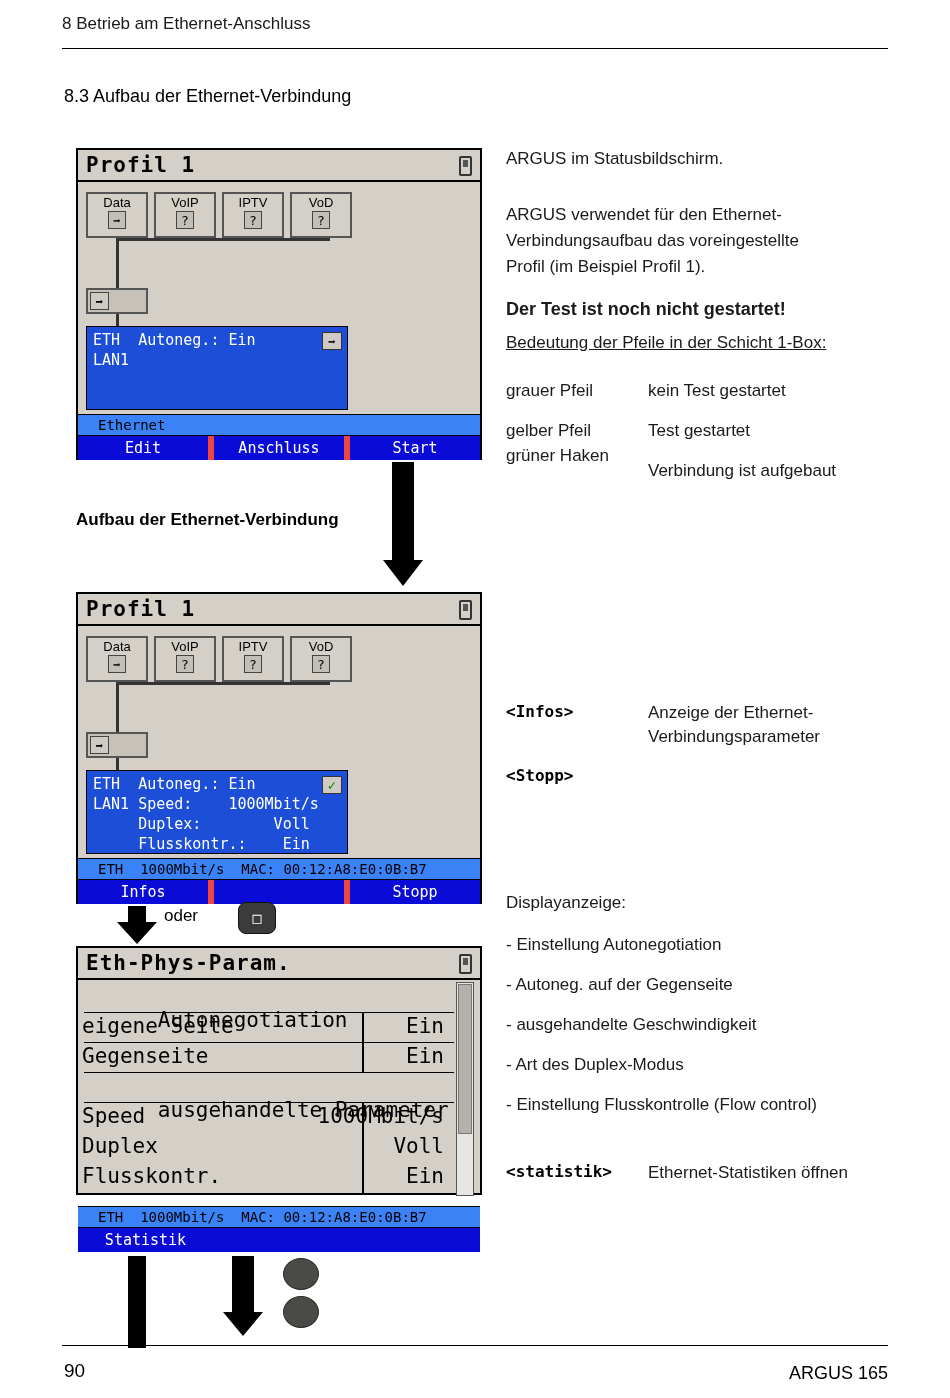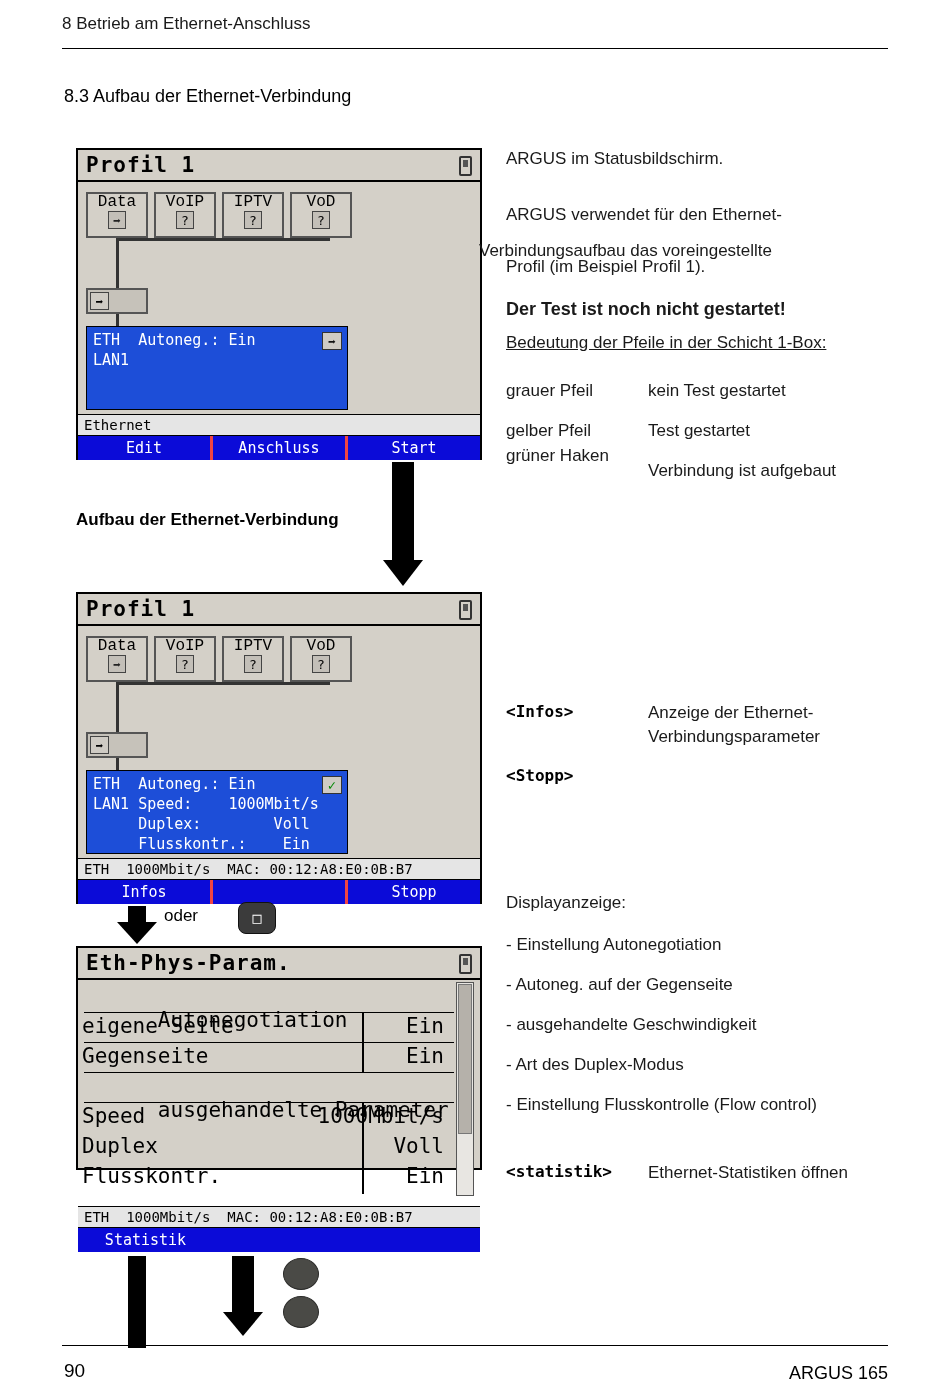--- a/index.html
+++ b/index.html
@@ -117,22 +117,22 @@
     height: 46px;
     border: 2px solid #555;
     background: #d4d0c8;
     box-sizing: border-box;
     font-size: 13px;
     text-align: center;
   }
   .tile .t-label {
     display: block;
     margin-top: 1px;
-    font-family: Liberation Mono, monospace;
-    font-size: 16px;
+    font-family: Liberation Sans, sans-serif;
+    font-size: 13px;
     line-height: 15px;
   }
   .tile .t-icon {
     display: block;
     margin: 1px auto 0;
     width: 18px;
     height: 18px;
     border: 1px solid #444;
     background: #c3bfb8;
     font-size: 13px;
@@ -217,46 +217,46 @@
     font-weight: bold;
     line-height: 17px;
     text-align: center;
     box-sizing: border-box;
   }
 
   .statusbar {
     position: absolute;
     left: 0; right: 0;
     height: 22px;
-    background: #e5e5e5;
+    background: #3b82f6;
     border-top: 1px solid #000;
     border-bottom: 1px solid #000;
     box-sizing: border-box;
     font-family: "DejaVu Sans Mono", monospace;
     font-size: 14px;
     line-height: 21px;
-    padding-left: 6px;
+    padding-left: 20px;
     white-space: pre;
     overflow: hidden;
   }
   .softbar {
     position: absolute;
     left: 0; right: 0;
     height: 24px;
     background: #0b0bd8;
     color: #ffffff;
     display: flex;
     font-family: "DejaVu Sans Mono", monospace;
     font-size: 15px;
   }
   .softbar .sk {
     flex: 1 1 0;
     text-align: center;
     line-height: 24px;
-    border-right: 3px solid #ef4444;
+    border-right: 6px solid #ef4444;
     box-sizing: border-box;
   }
   .softbar .sk:last-child { border-right: none; }
   .softbar.single .sk {
     flex: 0 0 135px;
     text-align: center;
     border-right: none;
   }
 
   
@@ -446,21 +446,21 @@
       <div class="sk"></div>
       <div class="sk">Stopp</div>
     </div>
   </div>
 
   <div class="fatline" style="left:128px; top:906px; width:18px; height:22px;"></div>
   <div class="fatarrow" style="left:117px; top:922px; border-left-width:20px; border-right-width:20px; border-top-width:22px;"></div>
   <div class="oder" style="left:164px; top:906px;">oder</div>
   <div class="keycap" style="left:238px; top:902px;">□</div>
 
-  <div class="screen" style="left:76px; top:946px; width:406px; height:224px;">
+  <div class="screen" style="left:76px; top:946px; width:406px; height:249px;">
     <div class="screen-title">Eth-Phys-Param.</div>
     <div class="batt"></div>
 
     <div class="list-screen-row" style="top:36px; width:380px;">
       <span>Autonegotiation</span>
     </div>
     <div class="list-underline" style="left:6px; top:64px; width:370px;"></div>
 
     <div class="list-screen-row" style="top:66px; width:380px; display:flex; justify-content:space-between; padding-right:18px; box-sizing:border-box;">
       <span>eigene Seite</span>
@@ -507,21 +507,21 @@
 
   <div class="fatline" style="left:128px; top:1256px; width:18px; height:92px;"></div>
   <div class="fatline" style="left:232px; top:1256px; width:22px; height:62px;"></div>
   <div class="fatarrow" style="left:223px; top:1312px; border-left-width:20px; border-right-width:20px; border-top-width:24px;"></div>
   <div class="ovalkey" style="left:283px; top:1258px;"></div>
   <div class="ovalkey" style="left:283px; top:1296px;"></div>
 
   <div class="rt" style="left:506px; top:202px;">ARGUS verwendet für den Ethernet-</div>
 
   <div class="rt" style="left:506px; top:146px;">ARGUS im Statusbildschirm.</div>
-  <div class="rt" style="left:479px; top:228px;margin-top:10px;">Verbindungsaufbau das voreingestellte</div>
+  <div class="rt" style="left:506px; top:228px;">Verbindungsaufbau das voreingestellte</div>
   <div class="rt" style="left:506px; top:254px;">Profil (im Beispiel Profil 1).</div>
 
   <div class="rt bold" style="left:506px; top:296px;">Der Test ist noch nicht gestartet!</div>
 
   <div class="rt" style="left:506px; top:330px;text-decoration:underline;">Bedeutung der Pfeile in der Schicht 1-Box:</div>
 
   <div class="rt" style="left:506px; top:378px;">grauer Pfeil</div>
   <div class="rt" style="left:648px; top:378px;">kein Test gestartet</div>
 
   <div class="rt" style="left:506px; top:418px;">gelber Pfeil</div>

